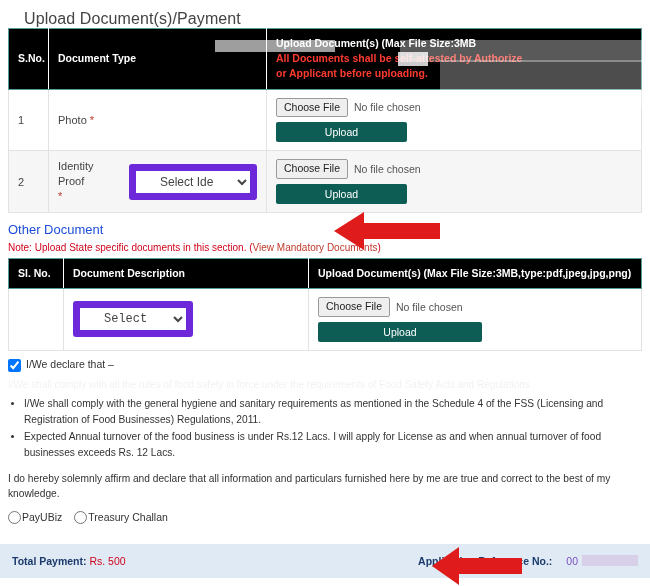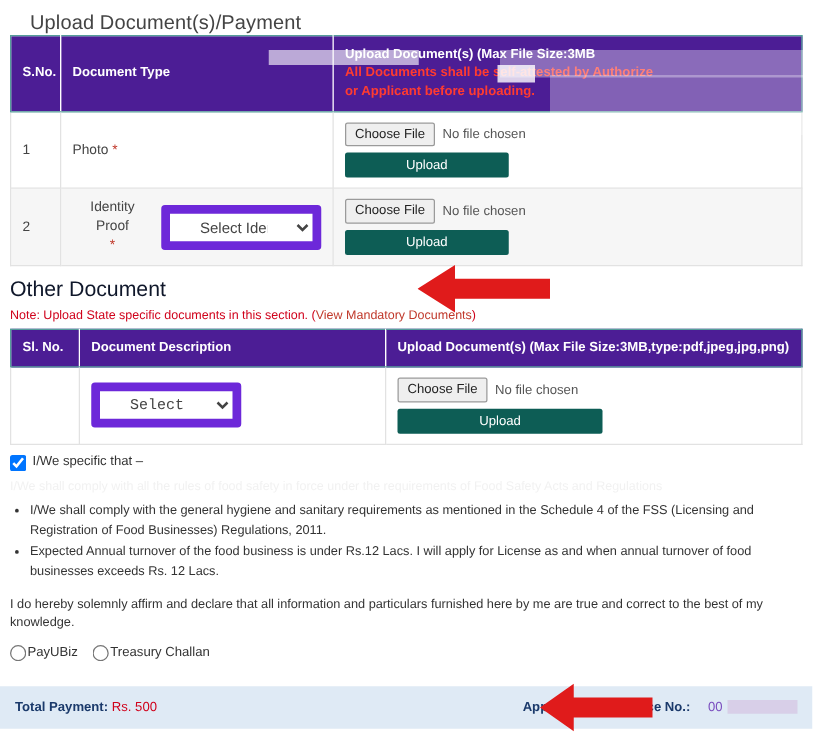--- a/index.html
+++ b/index.html
@@ -26,21 +26,21 @@
 
   
   table.doc-table {
     width: 634px;
     margin: 0 8px;
     border-collapse: collapse;
     table-layout: fixed;
     background: #ffffff;
   }
   table.doc-table th {
-    background: #4c1d95;
+    background: #000000;
     color: #ffffff;
     font-size: 10.5px;
     font-weight: bold;
     text-align: left;
     padding: 7px 9px;
     vertical-align: middle;
     border: 1px solid #569e9a;
     border-right-color: #ffffff;
     line-height: 1.45;
   }
@@ -100,22 +100,22 @@
     padding: 3px 20px;
     border: 7px solid #6d28d9;
     border-radius: 3px;
     background: #ffffff;
     color: #444;
   }
   select.styled.sm { width: 120px; font-family: Liberation Mono, monospace; }
 
   
   .section-title {
-    font-size: 17px;
-    color: #0f172a;
+    font-size: 13px;
+    color: #1d4ed8;
     padding: 9px 8px 5px 8px;
   }
   .note {
     font-size: 10px;
     color: #d0021b;
     padding: 0 8px 5px 8px;
   }
   .note a { color: #c0392b; text-decoration: none; }
 
   
@@ -215,21 +215,21 @@
           <button class="choose-file">Choose File</button>
           <span class="no-file">No file chosen</span>
         </div>
         <button class="upload-btn">Upload</button>
       </td>
     </tr>
     <tr class="striped">
       <td>2</td>
       <td>
         <div style="display:flex;align-items:center;gap:7px;">
-          <div style="line-height:1.35;text-align:center;">
+          <div style="line-height:1.35;">
             <span>Identity Proof</span><br>
             <span class="req-star">*</span>
           </div>
           <select class="styled">
             <option>Select Identity Types</option>
           </select>
         </div>
       </td>
       <td>
         <div class="file-row">
@@ -275,21 +275,21 @@
         </div>
         <button class="upload-btn wide">Upload</button>
       </td>
     </tr>
   </tbody>
 </table>
 
 <div class="decl-wrap">
   <div class="decl-head">
     <input type="checkbox" checked="" style="">
-    <span>I/We specific that –</span>
+    <span>I/We declare that –</span>
   </div>
   <div class="ghost-line">I/We shall comply with all the rules of food safety in force under the requirements of Food Safety Acts and Regulations</div>
   <ul class="decl-list">
     <li>I/We shall comply with the general hygiene and sanitary requirements as mentioned in the Schedule 4 of the FSS (Licensing and Registration of Food Businesses) Regulations, 2011.</li>
     <li>Expected Annual turnover of the food business is under Rs.12 Lacs. I will apply for License as and when annual turnover of food businesses exceeds Rs. 12 Lacs.</li>
   </ul>
 </div>
 
 <div class="affirm">I do hereby solemnly affirm and declare that all information and particulars furnished here by me are true and correct to the best of my knowledge.</div>
 

